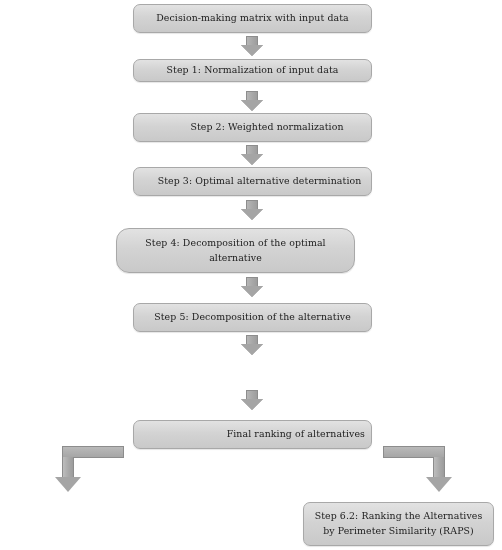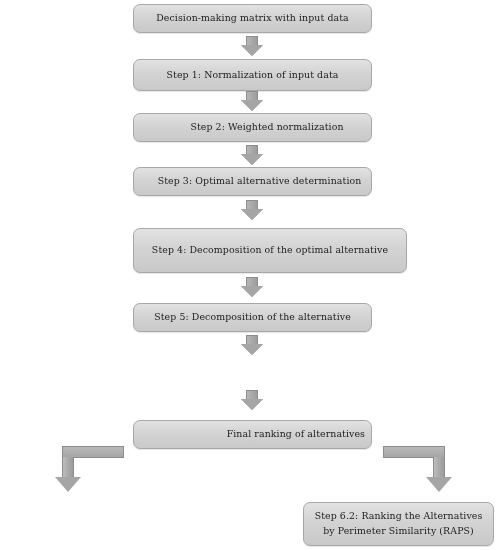--- a/index.html
+++ b/index.html
@@ -100,21 +100,21 @@
 
   <div class="node" style="left:133px; top:4px; width:239px; height:29px;">
     <span class="label">Decision-making matrix with input data</span>
   </div>
 
   <div class="arrow-down" style="left:241px; top:36px;">
     <span class="shaft"></span>
     <span class="head"></span>
   </div>
 
-  <div class="node" style="left:133px; top:59px; width:239px; height:32px;text-align:center;">
+  <div class="node" style="left:133px; top:59px; width:239px; height:23px;text-align:center;">
     <span class="label">Step 1: Normalization of input data</span>
   </div>
 
   <div class="arrow-down" style="left:241px; top:91px;">
     <span class="shaft"></span>
     <span class="head"></span>
   </div>
 
   <div class="node" style="left:133px; top:113px; width:239px; height:29px;padding-left:35px;">
     <span class="label">Step 2: Weighted normalization</span>
@@ -127,21 +127,21 @@
 
   <div class="node" style="left:133px; top:167px; width:239px; height:29px;padding-left:20px;">
     <span class="label">Step 3: Optimal alternative determination</span>
   </div>
 
   <div class="arrow-down" style="left:241px; top:200px;">
     <span class="shaft"></span>
     <span class="head"></span>
   </div>
 
-  <div class="node" style="left:133px; top:228px; width:274px; height:45px;">
+  <div class="node" style="left:116px; top:228px; width:239px; height:45px;border-radius:13px;">
     <span class="label">Step 4: Decomposition of the optimal alternative</span>
   </div>
 
   <div class="arrow-down" style="left:241px; top:277px;">
     <span class="shaft"></span>
     <span class="head"></span>
   </div>
 
   <div class="node" style="left:133px; top:303px; width:239px; height:29px;text-align:center;">
     <span class="label">Step 5: Decomposition of the alternative</span>

